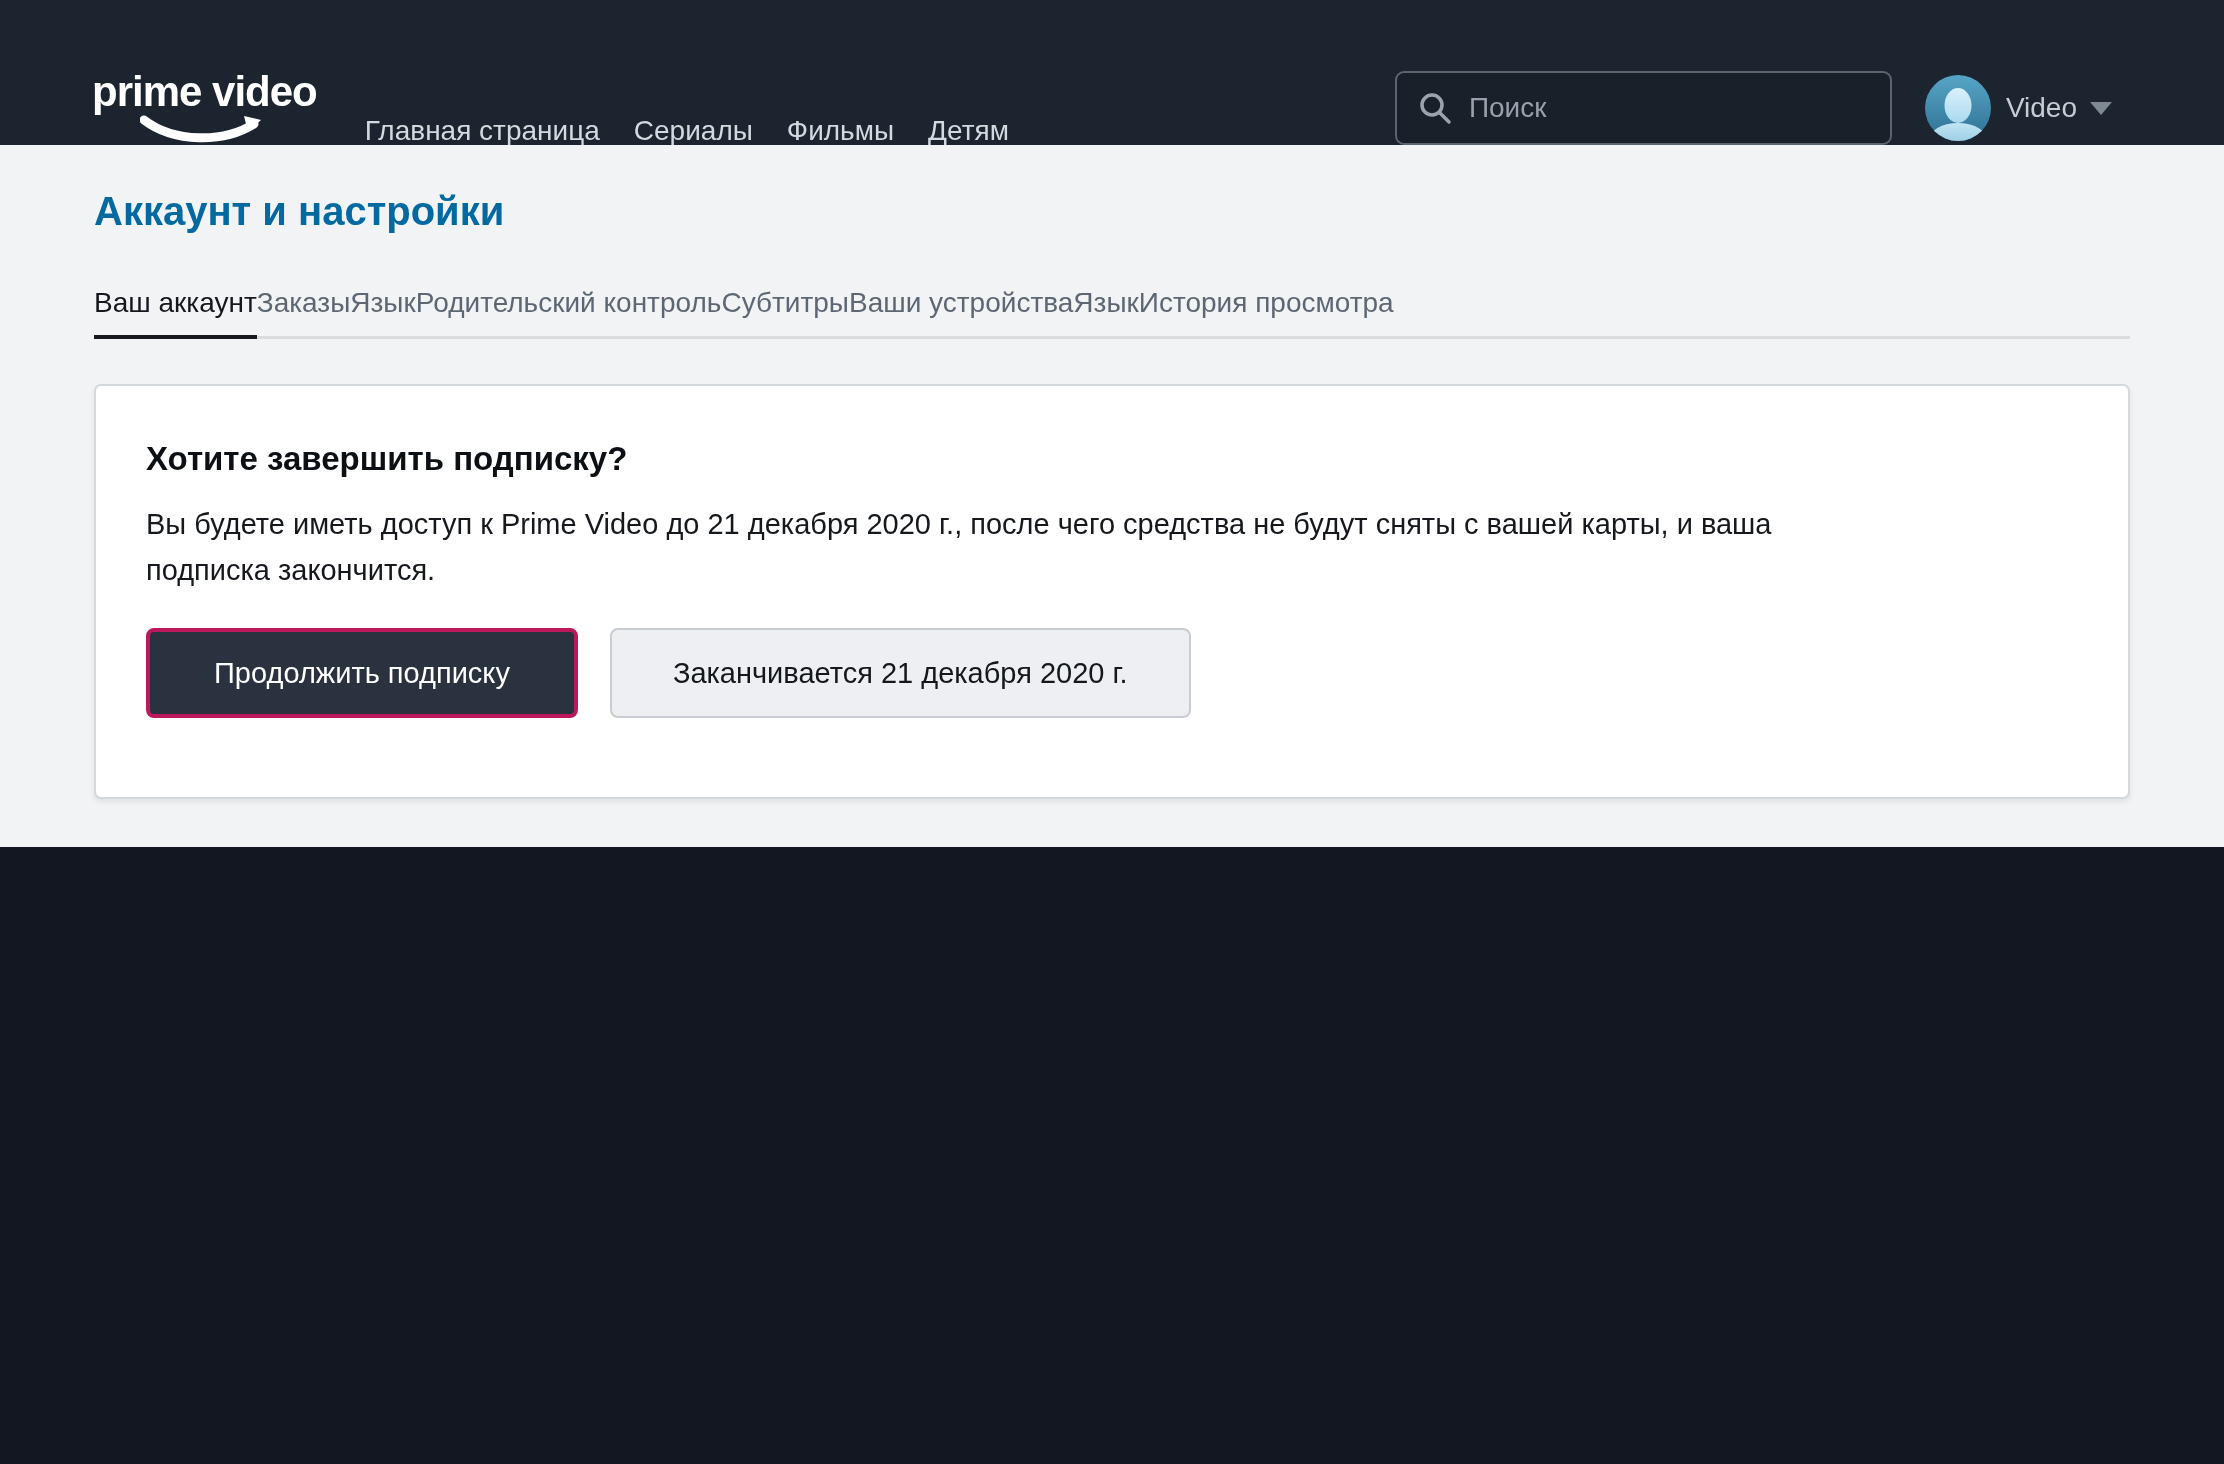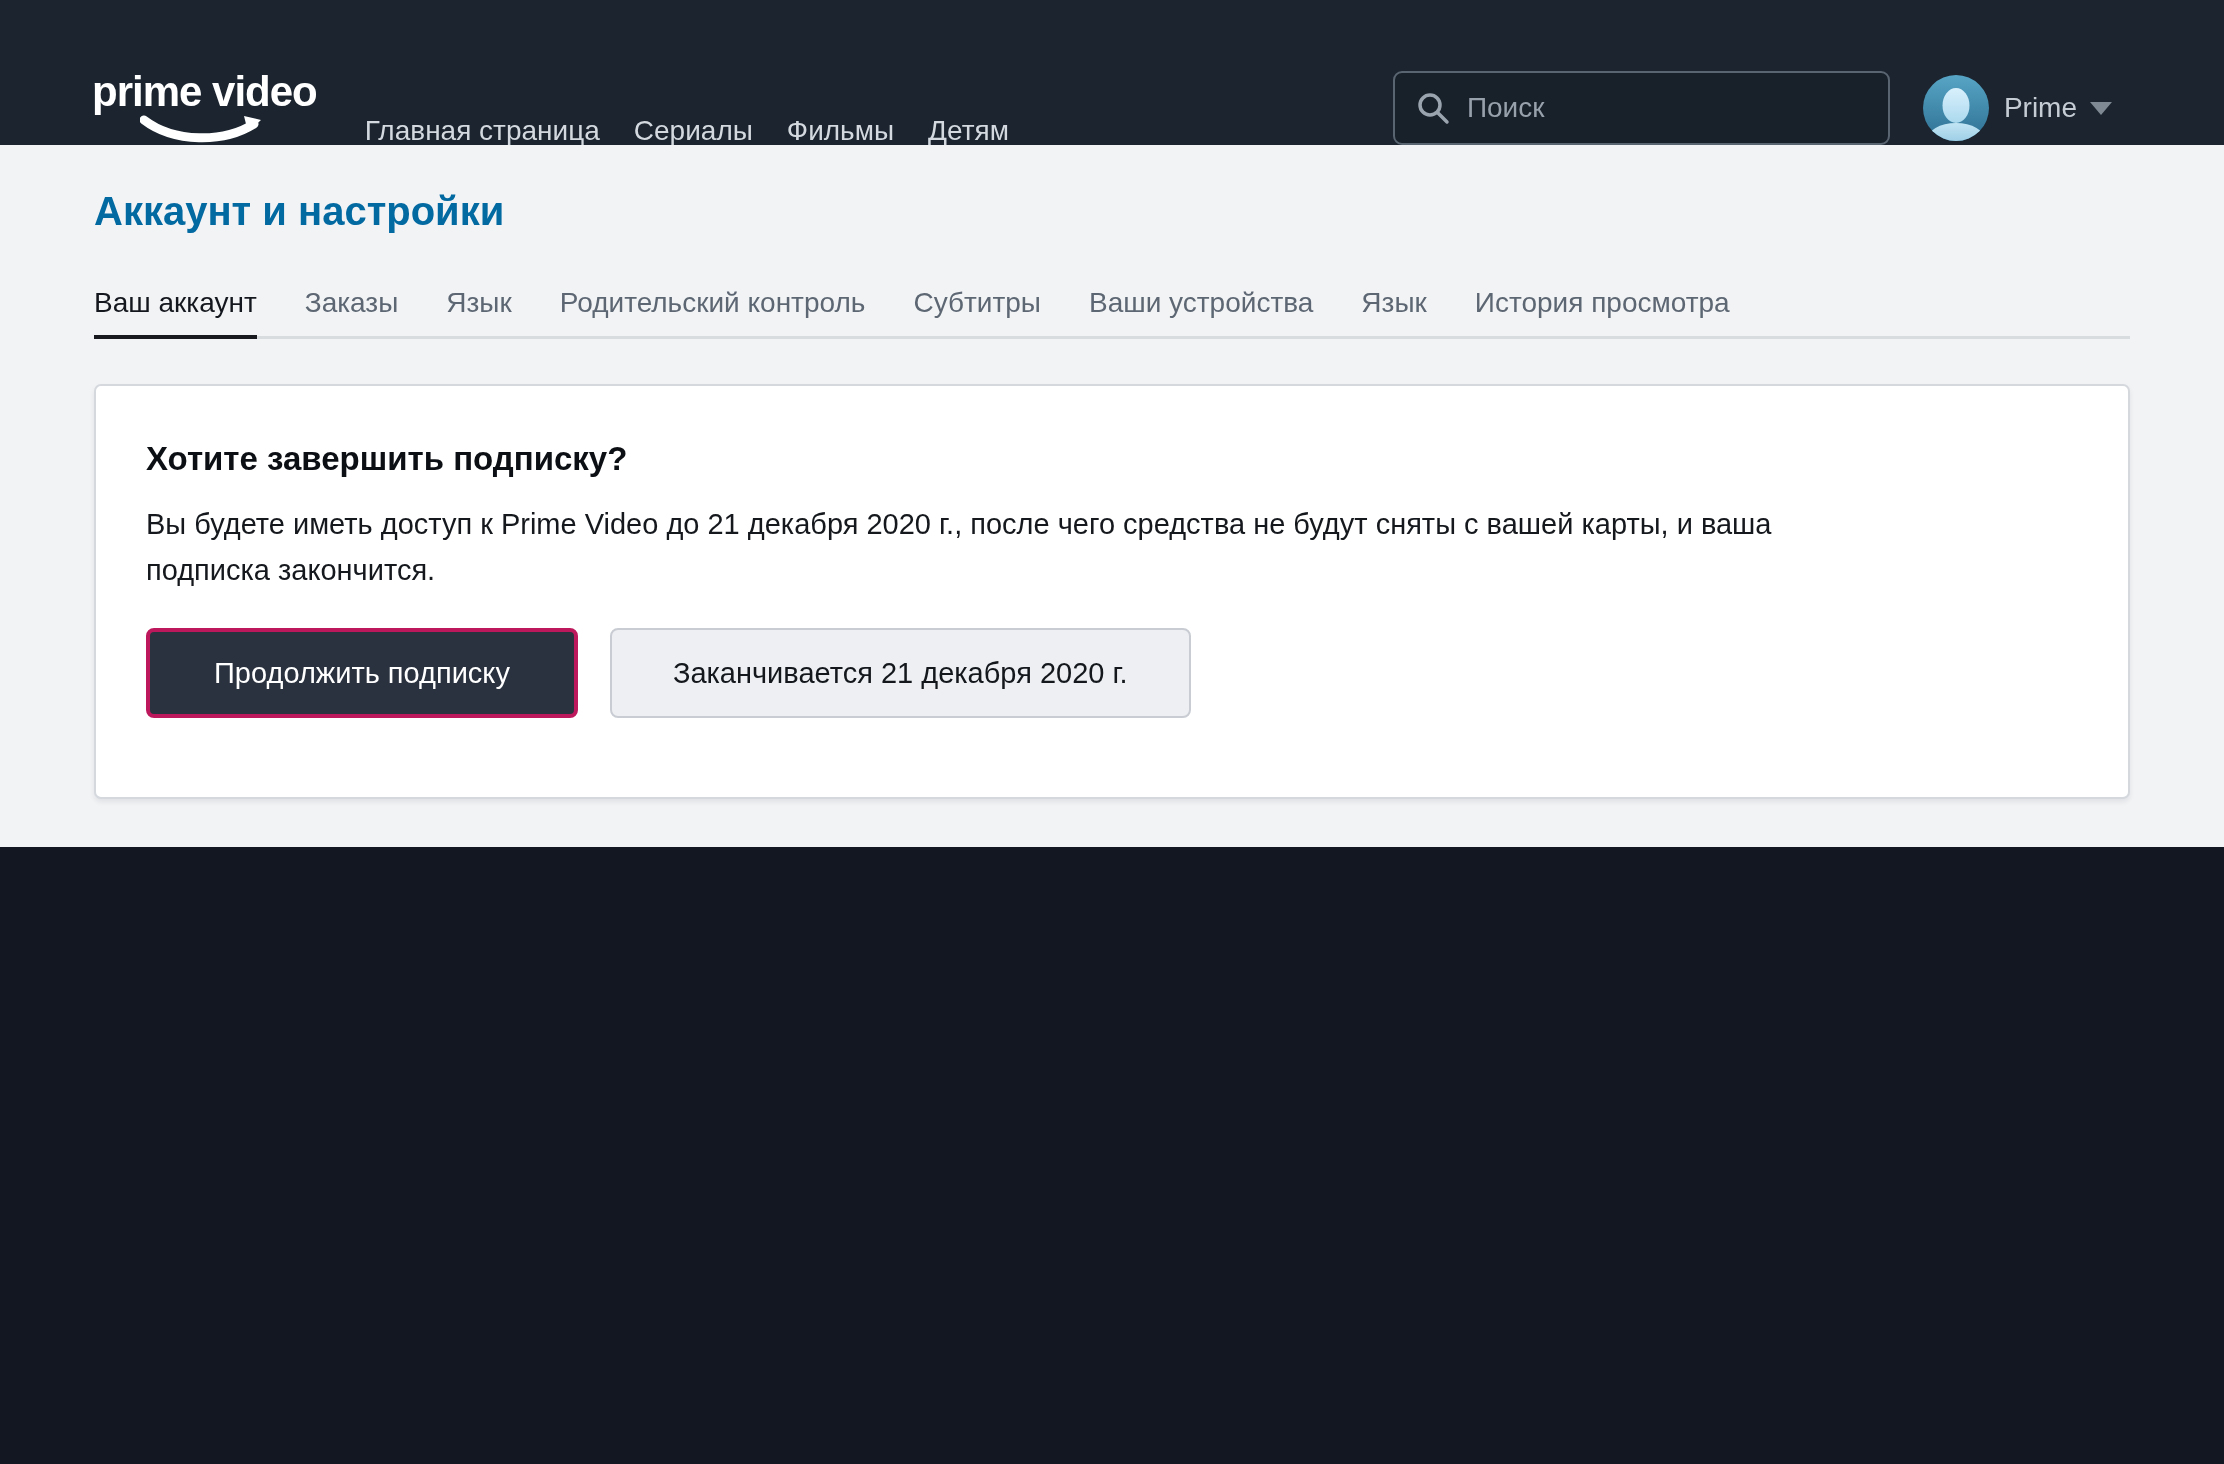--- a/index.html
+++ b/index.html
@@ -86,21 +86,21 @@
     background:var(--page-bg);
     flex:0 0 702px;height:702px;
   }
   .container{margin:0 94px;width:2036px;}
   h1.page-title{
     padding-top:42px;
     font-size:40px;font-weight:700;color:#0369a1;line-height:48px;
   }
   .tabs{
     margin-top:52px;
-    display:flex;gap:48px;
+    display:flex;
     border-bottom:3px solid var(--tab-divider);
   }
   .tab{
     font-size:28px;line-height:32px;color:var(--tab-inactive);
     padding-bottom:16px;cursor:pointer;white-space:nowrap;
   }
   .tab.active{
     color:var(--tab-active);
     border-bottom:4px solid #17191f;
     margin-bottom:-3px;
@@ -163,21 +163,21 @@
         <circle cx="15" cy="15" r="10" stroke="#9aa4ae" stroke-width="3.5"></circle>
         <line x1="22.5" y1="22.5" x2="32" y2="32" stroke="#9aa4ae" stroke-width="3.5" stroke-linecap="round"></line>
       </svg>
       <input class="search-input" type="text" placeholder="Поиск" style="">
     </div>
     <div class="profile">
       <div class="avatar">
         <div class="head"></div>
         <div class="shoulders"></div>
       </div>
-      <span class="profile-name">Prime</span>
+      <span class="profile-name">Video</span>
       <span class="caret-down"></span>
     </div>
   </div>
 </header>
 
 <main class="page">
   <div class="container">
     <h1 class="page-title">Аккаунт и настройки</h1>
 
     <div class="tabs">

